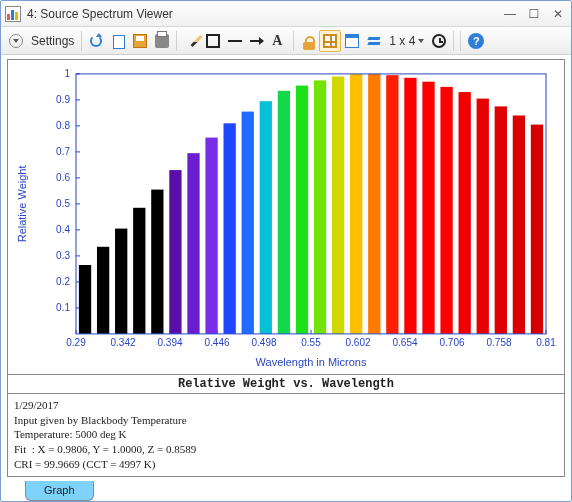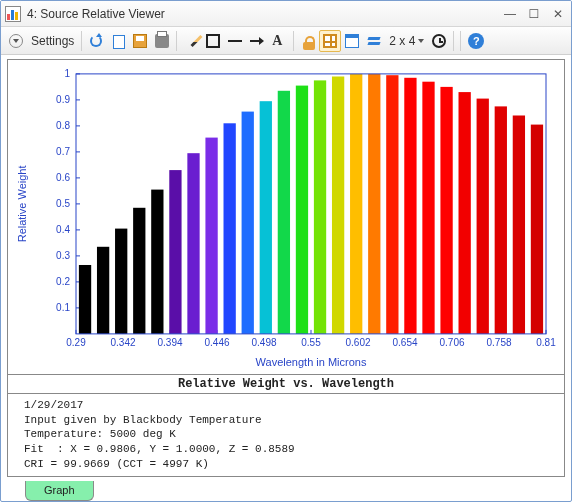--- a/index.html
+++ b/index.html
@@ -116,23 +116,23 @@
     border:1px solid #888; border-top:none;
     text-align:center;
     font-family:"Courier New",monospace;
     font-size:12px;
     padding:2px 0;
     background:#fff;
     font-weight:bold;
   }
   .info-panel {
     border:1px solid #888; border-top:none;
-    font-family:Liberation Mono, monospace;
+    font-family:Liberation Serif, serif;
     font-size:11px;
-    padding:4px 16px;
+    padding:4px 6px;
     line-height:1.35;
     background:#fff;
     white-space:pre;
   }
 
   
   .tabs-row {
     height:24px;
     display:flex;
     align-items:flex-end;
@@ -145,34 +145,34 @@
     padding:3px 18px 4px;
     border:1px solid #8a8a8a;
     border-top:none;
     border-radius:0 0 6px 6px;
     background:linear-gradient(#fefefe,#e9e9e9);
     font-size:11px;
     position:relative;
     margin-right:-1px;
   }
   .tab.active {
-    background:#86efac;
+    background:#7dd3fc;
     z-index:2;
   }
 </style>
 </head>
 <body>
 
 <div class="titlebar">
   <span class="app-icon">
       <i></i>
       <i></i>
       <i></i>
     </span>
-  <span class="title">4: Source Relative Viewer</span>
+  <span class="title">4: Source Spectrum Viewer</span>
   <div class="win-btns">
     <span>—</span>
     <span>☐</span>
     <span>✕</span>
   </div>
 </div>
 
 <div class="toolbar">
   <div class="tool-btn">
       <span class="chev-circle"></span>
@@ -216,21 +216,21 @@
   <div class="tool-btn sel">
       <span class="ic ic-grid"></span>
     </div>
   <div class="tool-btn">
       <span class="ic ic-window"></span>
     </div>
   <div class="tool-btn">
       <span class="ic ic-layers"></span>
     </div>
   <div class="tool-btn">
-      <span>2 x 4</span>
+      <span>1 x 4</span>
       <span class="dropdown-caret"></span>
     </div>
   <div class="tool-btn">
       <span class="ic ic-clock"></span>
     </div>
   <span class="tool-sep"></span>
   <span class="tool-sep"></span>
   <div class="tool-btn">
       <span class="help-circle">?</span>
     </div>

